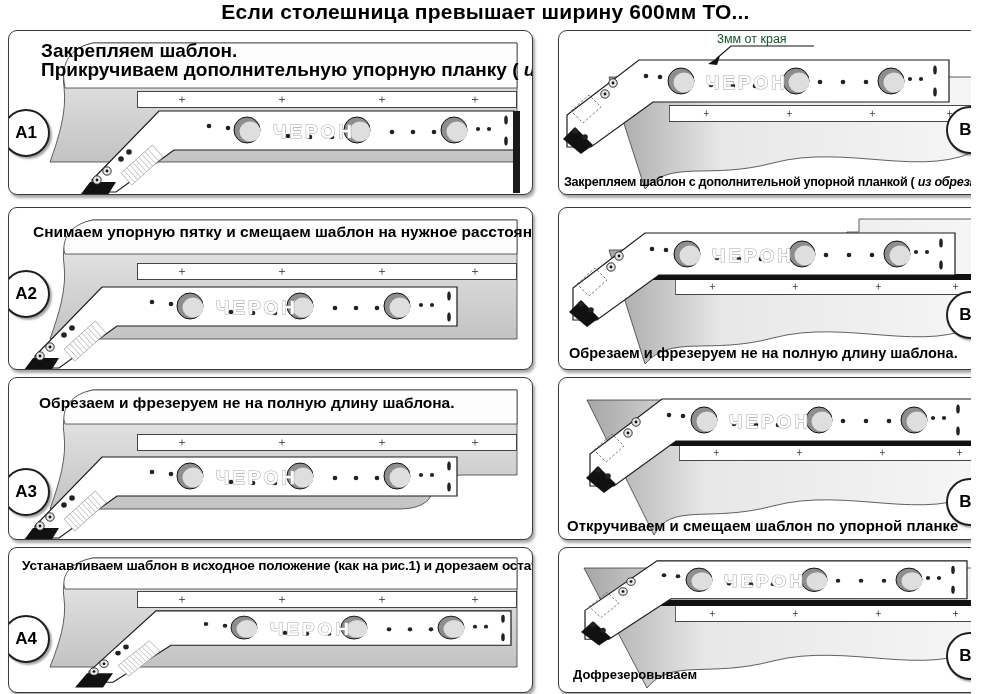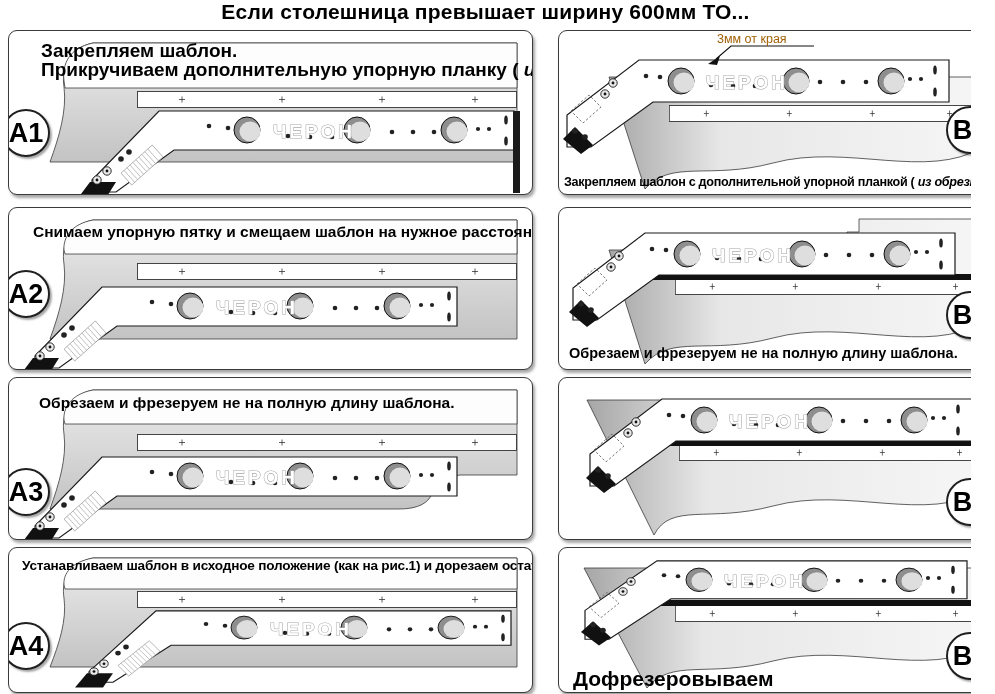--- a/index.html
+++ b/index.html
@@ -12,25 +12,25 @@
   .panel svg.art{position:absolute;left:0;top:0;}
   .cap{position:absolute;font-weight:bold;color:#000;white-space:nowrap;z-index:5;}
   .cap i{font-style:italic;}
   .capA1{left:32px;top:10px;font-size:19px;line-height:19px;}
   .capA2{left:24px;top:15px;font-size:15.5px;}
   .capA3{left:30px;top:16px;font-size:15.5px;}
   .capA4{left:13px;top:10px;font-size:13.6px;letter-spacing:-.2px;}
   .capB1{left:5px;top:144px;font-size:12.6px;letter-spacing:-.3px;}
   .capB2{left:10px;top:137px;font-size:14.5px;}
   .capB3{left:8px;top:139px;font-size:15px;}
-  .capB4{left:14px;top:119px;font-size:21px;}
-  .note{position:absolute;left:158px;top:1px;font-size:12.5px;font-weight:normal;color:#a16207;z-index:6;}
+  .capB4{left:14px;top:119px;font-size:13px;}
+  .note{position:absolute;left:158px;top:1px;font-size:12.5px;font-weight:normal;color:#14532d;z-index:6;}
   .badge{position:absolute;width:44px;height:44px;border-radius:50%;background:#fff;
          border:2px solid #1f1f1f;display:flex;align-items:center;justify-content:center;
-         font-weight:bold;font-size:27px;color:#000;box-shadow:2px 2px 2px rgba(0,0,0,.35);z-index:4;}
+         font-weight:bold;font-size:17px;color:#000;box-shadow:2px 2px 2px rgba(0,0,0,.35);z-index:4;}
   .badge-a{left:-7px;}
   .badge-b{right:-5px;}
   .part{fill:#fff;stroke:#1a1a1a;stroke-width:1.2;}
   .wt{stroke:#3a3a3a;stroke-width:.8;}
   .banner{fill:#fdfdfd;stroke:#3a3a3a;stroke-width:.8;}
   .screw{fill:#e8e8e8;stroke:#1a1a1a;stroke-width:.9;}
   .dot{fill:#222;}
   .logo{font-family:"Liberation Sans",sans-serif;font-weight:bold;font-size:19px;
         fill:#fff;stroke:#a8a8a8;stroke-width:1.1px;letter-spacing:3px;
         paint-order:stroke;text-anchor:middle;}
@@ -172,21 +172,21 @@
   </div>
 
   <div class="panel" style="left:8px;top:547px;width:523px;height:144px">
     <svg class="art" width="523" height="144">
       <path class="wt" fill="url(#gA)" d="M 508,10 H 84 C 60,15 52,32 55,50 C 58,72 50,96 41,119 H 508 Z"></path>
       <path class="banner" d="M 508,10 H 84 C 62,14 54,26 55,37 L 56,41 H 508 Z"></path>
       <use href="#batten" x="128" y="43"></use>
       <use href="#jigA" transform="translate(50,62) scale(1,0.88)"></use>
     </svg>
     <div class="cap capA4">Устанавливаем шаблон в исходное положение (как на рис.1) и дорезаем остаток</div>
-    <div class="badge badge-a" style="top:74px">A4</div>
+    <div class="badge badge-a" style="top:67px">A4</div>
   </div>
 
   <div class="panel" style="left:558px;top:30px;width:430px;height:163px">
     <svg class="art" width="430" height="163">
       <path class="wt" fill="url(#gB)" d="M 50,46 H 424 V 116 C 368,150 288,112 214,132 C 150,149 112,128 86,158 Z"></path>
       <use href="#batten" transform="translate(110,74) scale(0.83,1)"></use>
       <use href="#jigB" x="2" y="28"></use>
       <g>
         <path d="M 255,15 H 172 L 157,28" fill="none" stroke="#111" stroke-width="1.1"></path>
         <polygon points="149,33 161,25 158,34" fill="#111"></polygon>
@@ -210,20 +210,21 @@
     <div class="badge badge-b" style="top:83px">B2</div>
   </div>
 
   <div class="panel" style="left:558px;top:377px;width:430px;height:161px">
     <svg class="art" width="430" height="161">
       <path class="wt" fill="url(#gB)" d="M 28,22 H 424 V 112 C 368,146 288,108 214,128 C 150,145 112,124 95,157 Z"></path>
       <use href="#batten" transform="translate(120,66) scale(0.83,1)"></use>
       <rect x="76" y="62" width="350" height="6" fill="#111"></rect>
       <use href="#jigB" x="25" y="20"></use>
     </svg>
+    <div class="cap capB3">Откручиваем и смещаем шаблон по упорной планке</div>
     <div class="badge badge-b" style="top:100px">B3</div>
   </div>
 
   <div class="panel" style="left:558px;top:547px;width:430px;height:144px">
     <svg class="art" width="430" height="144">
       <path class="wt" fill="url(#gB)" d="M 25,20 H 424 V 98 C 368,131 288,94 214,113 C 150,130 112,110 88,140 Z"></path>
       <use href="#batten" transform="translate(116,57) scale(0.83,1)"></use>
       <rect x="68" y="52" width="358" height="6" fill="#111"></rect>
       <use href="#jigB" transform="translate(20,12) scale(1,0.9)"></use>
     </svg>

